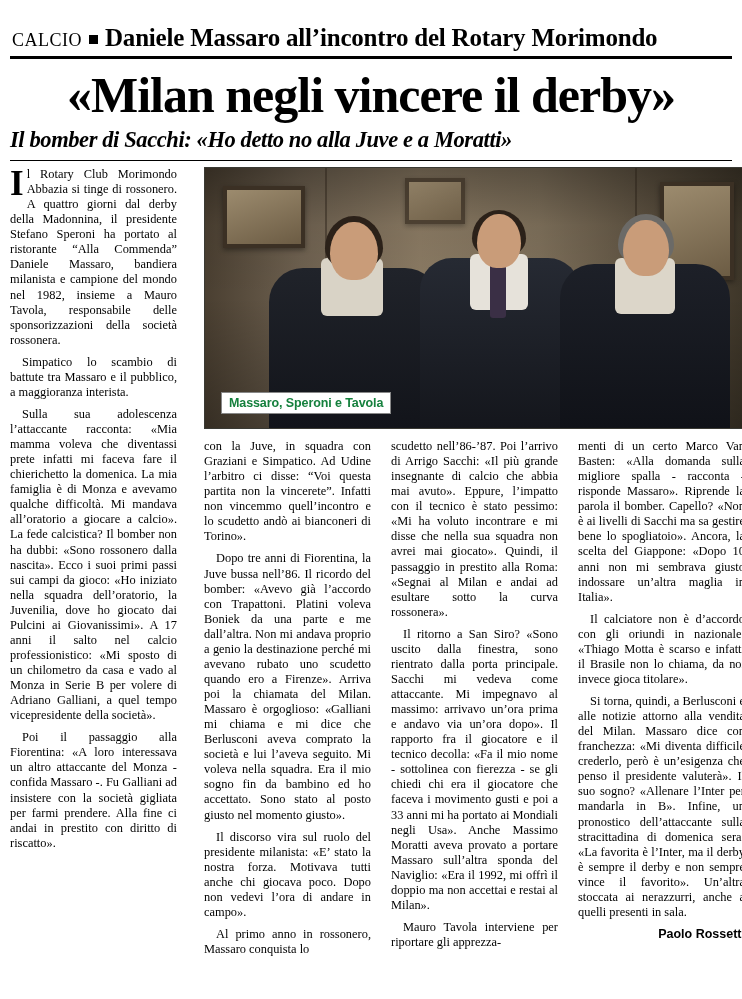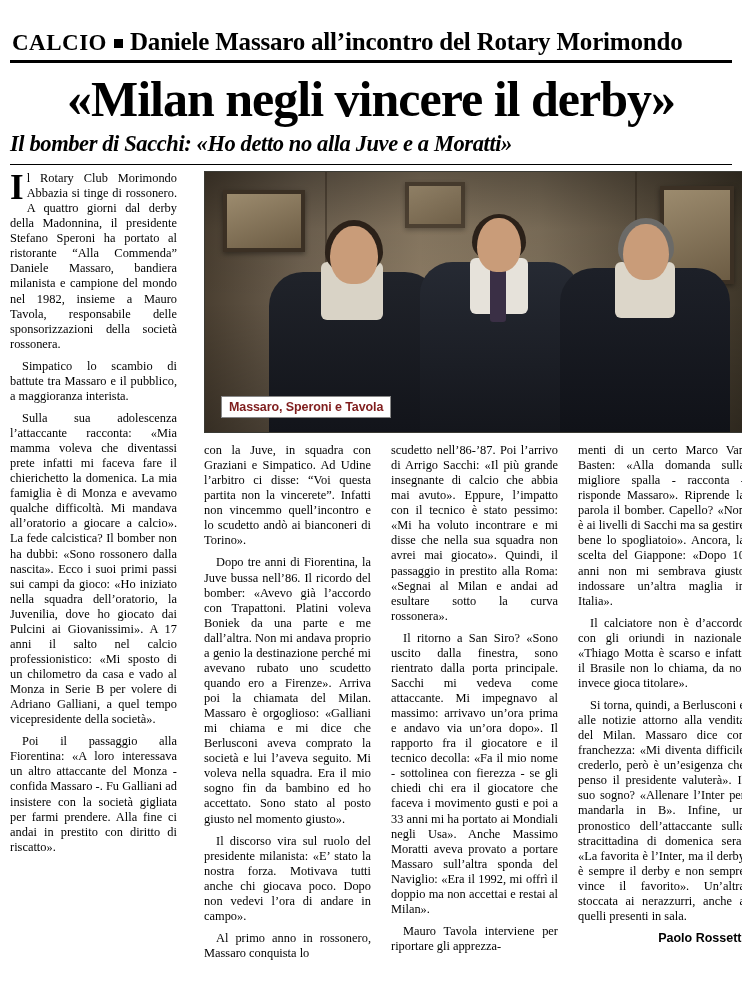--- a/index.html
+++ b/index.html
@@ -34,22 +34,22 @@
   .kicker .bullet-sq {
     display: inline-block;
     width: 9px;
     height: 9px;
     background: #000;
     position: relative;
     top: -2px;
   }
   .kicker .section {
     font-family: "Liberation Serif", serif;
-    font-weight: bold;
-    font-size: 23px;
+    font-weight: normal;
+    font-size: 18px;
     letter-spacing: 0.5px;
     margin-top: 24px;
   }
   .kicker .subject {
     font-family: "Liberation Serif", serif;
     font-weight: bold;
     font-size: 25px;
     letter-spacing: -0.2px;
   }
 
@@ -159,21 +159,21 @@
     border-radius: 50% 50% 35% 35% / 62% 62% 38% 38%;
     background: #2b2119;
   }
   .p-body { position: absolute; bottom: 0; }
 
   .caption {
     position: absolute;
     left: 16px;
     bottom: 14px;
     background: #ffffff;
-    color: #7f1d1d;
+    color: #15803d;
     font-family: "Liberation Sans", sans-serif;
     font-weight: bold;
     font-size: 12.5px;
     padding: 3px 7px 3px 7px;
     border: 1px solid #888;
     letter-spacing: -0.1px;
   }
 
   .byline {
     text-align: right;

